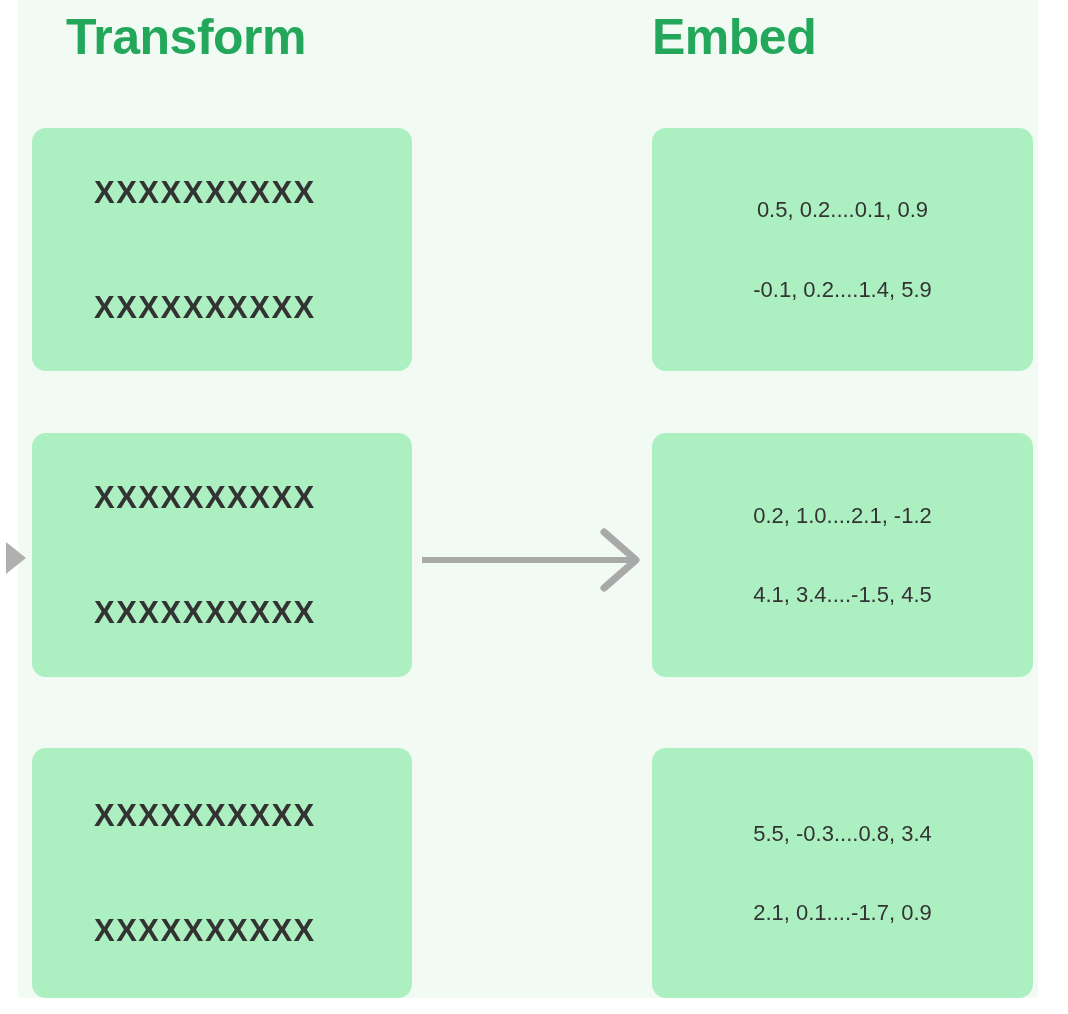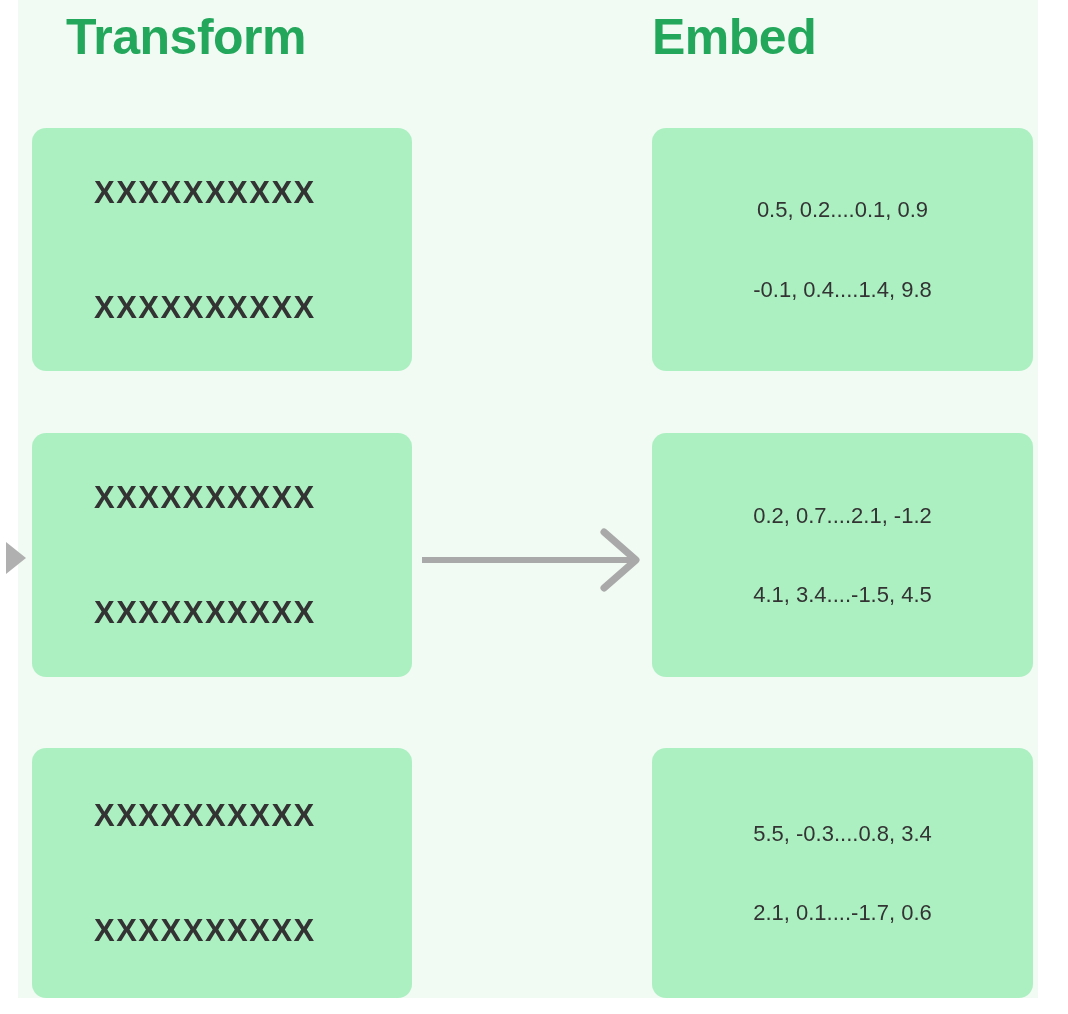--- a/index.html
+++ b/index.html
@@ -123,39 +123,39 @@
 
   <div class="col-title" id="title-transform">Transform</div>
   <div class="col-title" id="title-embed">Embed</div>
 
   <div class="card left row1">
     <div class="token-line">XXXXXXXXXX</div>
     <div class="token-line">XXXXXXXXXX</div>
   </div>
   <div class="card right row1">
     <div class="vector-line">0.5, 0.2....0.1, 0.9</div>
-    <div class="vector-line">-0.1, 0.4....1.4, 9.8</div>
+    <div class="vector-line">-0.1, 0.2....1.4, 5.9</div>
   </div>
 
   <div class="card left row2">
     <div class="token-line">XXXXXXXXXX</div>
     <div class="token-line">XXXXXXXXXX</div>
   </div>
   <div class="card right row2">
-    <div class="vector-line">0.2, 0.7....2.1, -1.2</div>
+    <div class="vector-line">0.2, 1.0....2.1, -1.2</div>
     <div class="vector-line">4.1, 3.4....-1.5, 4.5</div>
   </div>
 
   <div class="card left row3">
     <div class="token-line">XXXXXXXXXX</div>
     <div class="token-line">XXXXXXXXXX</div>
   </div>
   <div class="card right row3">
     <div class="vector-line">5.5, -0.3....0.8, 3.4</div>
-    <div class="vector-line">2.1, 0.1....-1.7, 0.6</div>
+    <div class="vector-line">2.1, 0.1....-1.7, 0.9</div>
   </div>
 
   <svg id="flow-arrow" viewBox="0 0 240 80">
     <line x1="10" y1="40" x2="222" y2="40" stroke="#a9a9a9" stroke-width="6" stroke-linecap="butt"></line>
     <polyline points="192,12 224,40 192,68" fill="none" stroke="#a9a9a9" stroke-width="7" stroke-linecap="round" stroke-linejoin="round"></polyline>
   </svg>
 
   <svg id="edge-marker" viewBox="0 0 22 36">
     <polygon points="0,2 20,18 0,34" fill="#b0b0b0"></polygon>
   </svg>

